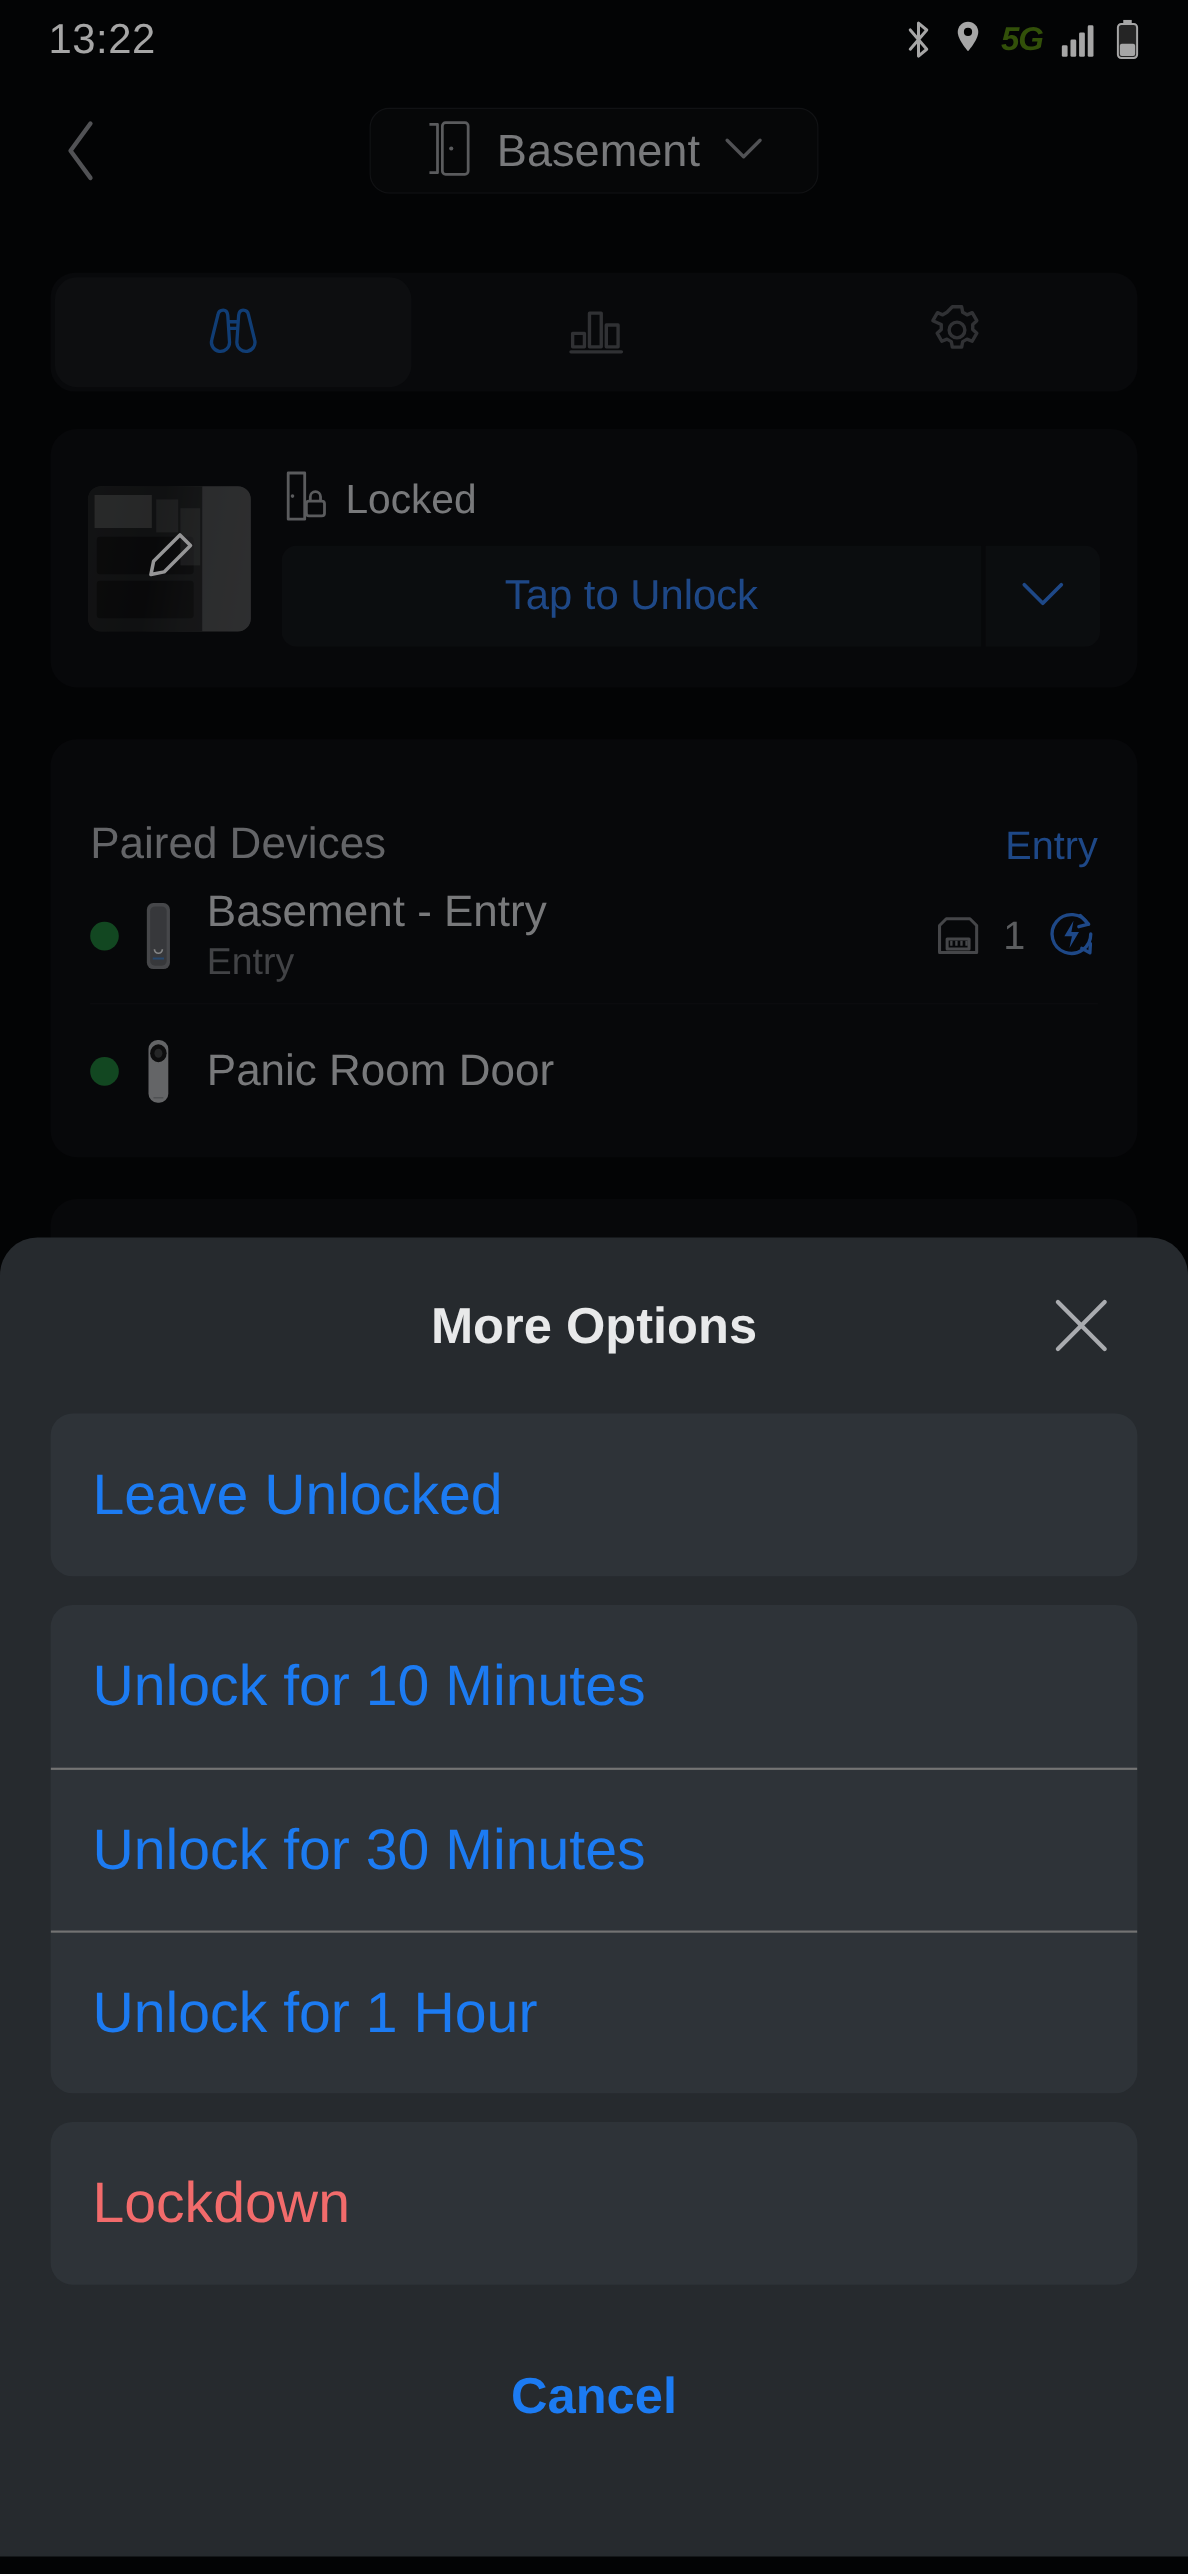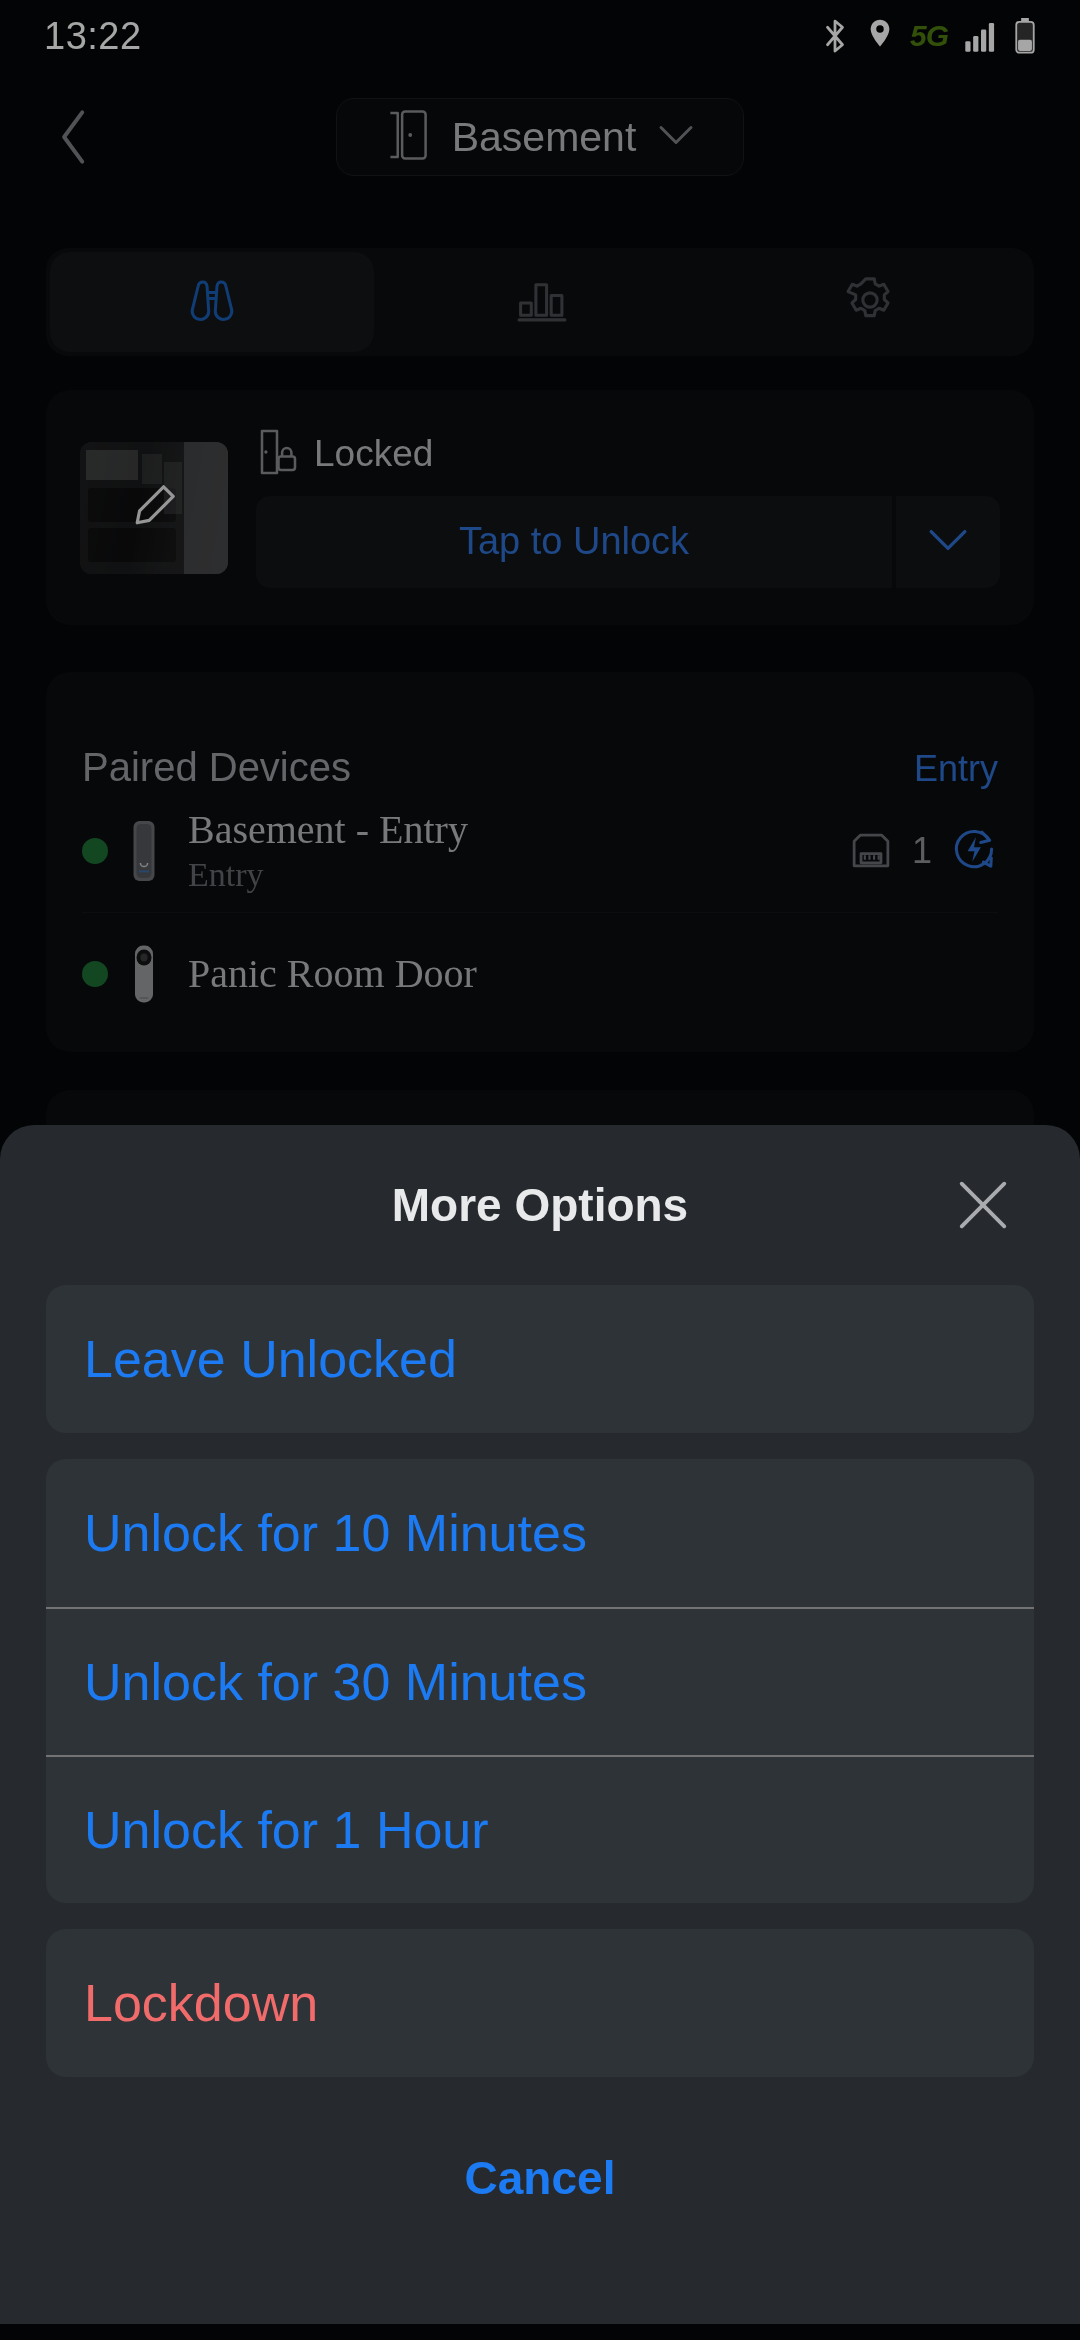--- a/index.html
+++ b/index.html
@@ -87,21 +87,21 @@
   }
   .paired-head {
     height:118px; display:flex; align-items:flex-end; justify-content:space-between;
   }
   .paired-title { color:#9a9ca0; font-size:40px; }
   .paired-manage { color:#2f6fd0; font-size:36px; }
   .dev-row { display:flex; align-items:center; height:122px; }
   .dev-row + .dev-row { border-top:1px solid #131518; }
   .dot { width:26px; height:26px; border-radius:50%; background:#1d6e33; flex:none; }
   .dev-icon { width:72px; display:flex; align-items:center; justify-content:center; flex:none; }
-  .dev-text { flex:1; margin-left:8px;font-family:Liberation Serif, serif; }
+  .dev-text { flex:1; margin-left:8px; }
   .dev-name { color:#b9bbbe; font-size:40px; line-height:1.08; }
   .dev-sub { color:#66686c; font-size:34px; margin-top:4px; }
   .dev-badges { display:flex; align-items:center; gap:18px; }
   .badge-count { color:#8d8f93; font-size:36px; }
 
   
   .ghost-card {
     position:absolute; top:1090px; left:46px; width:988px; height:120px;
     background:#0c0d10; border-radius:24px;
   }

